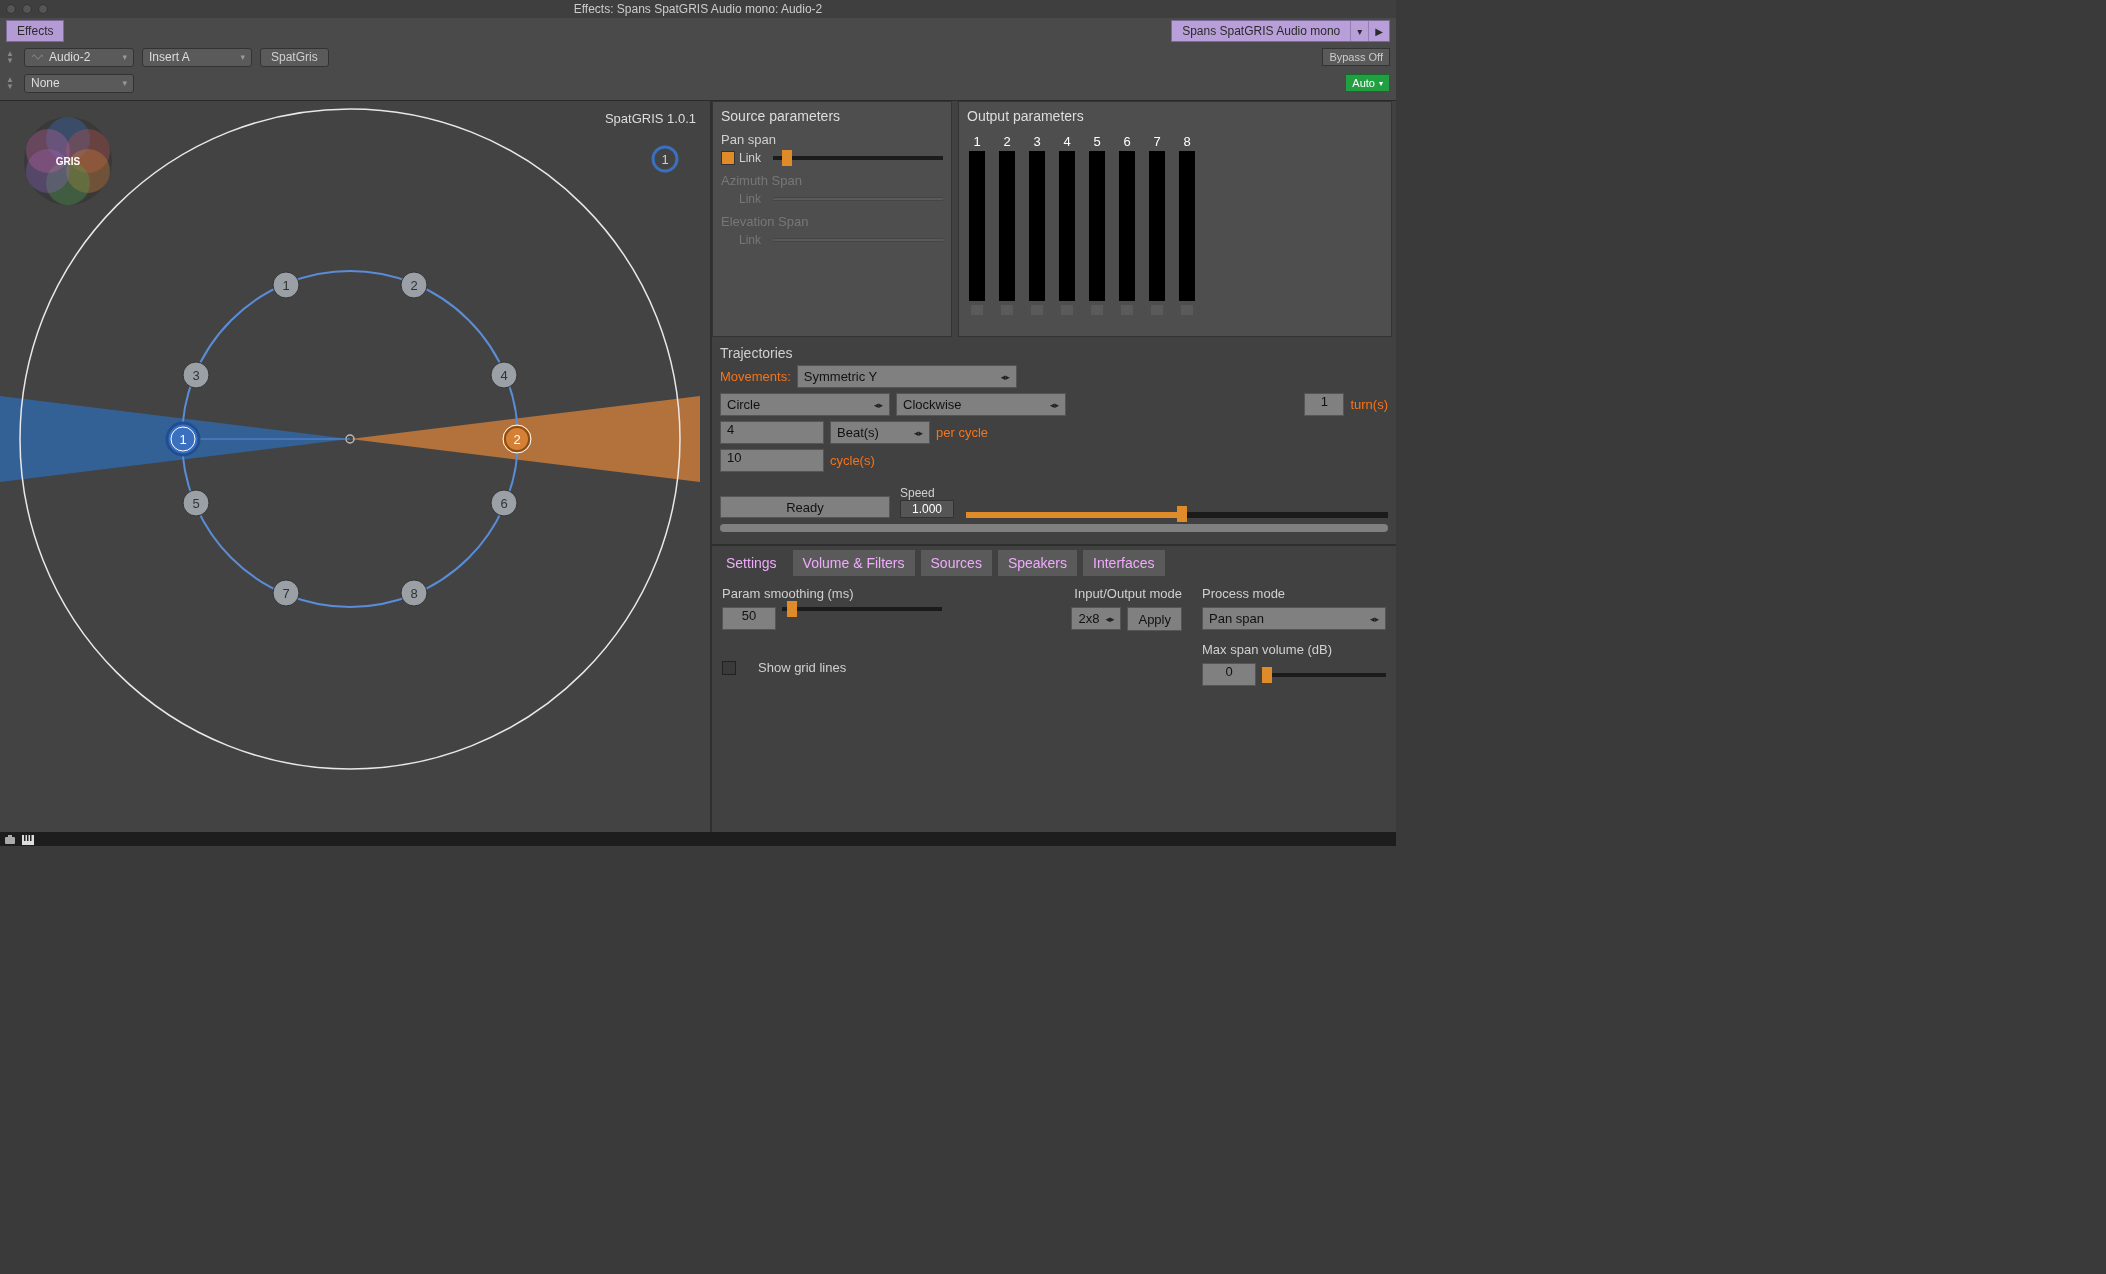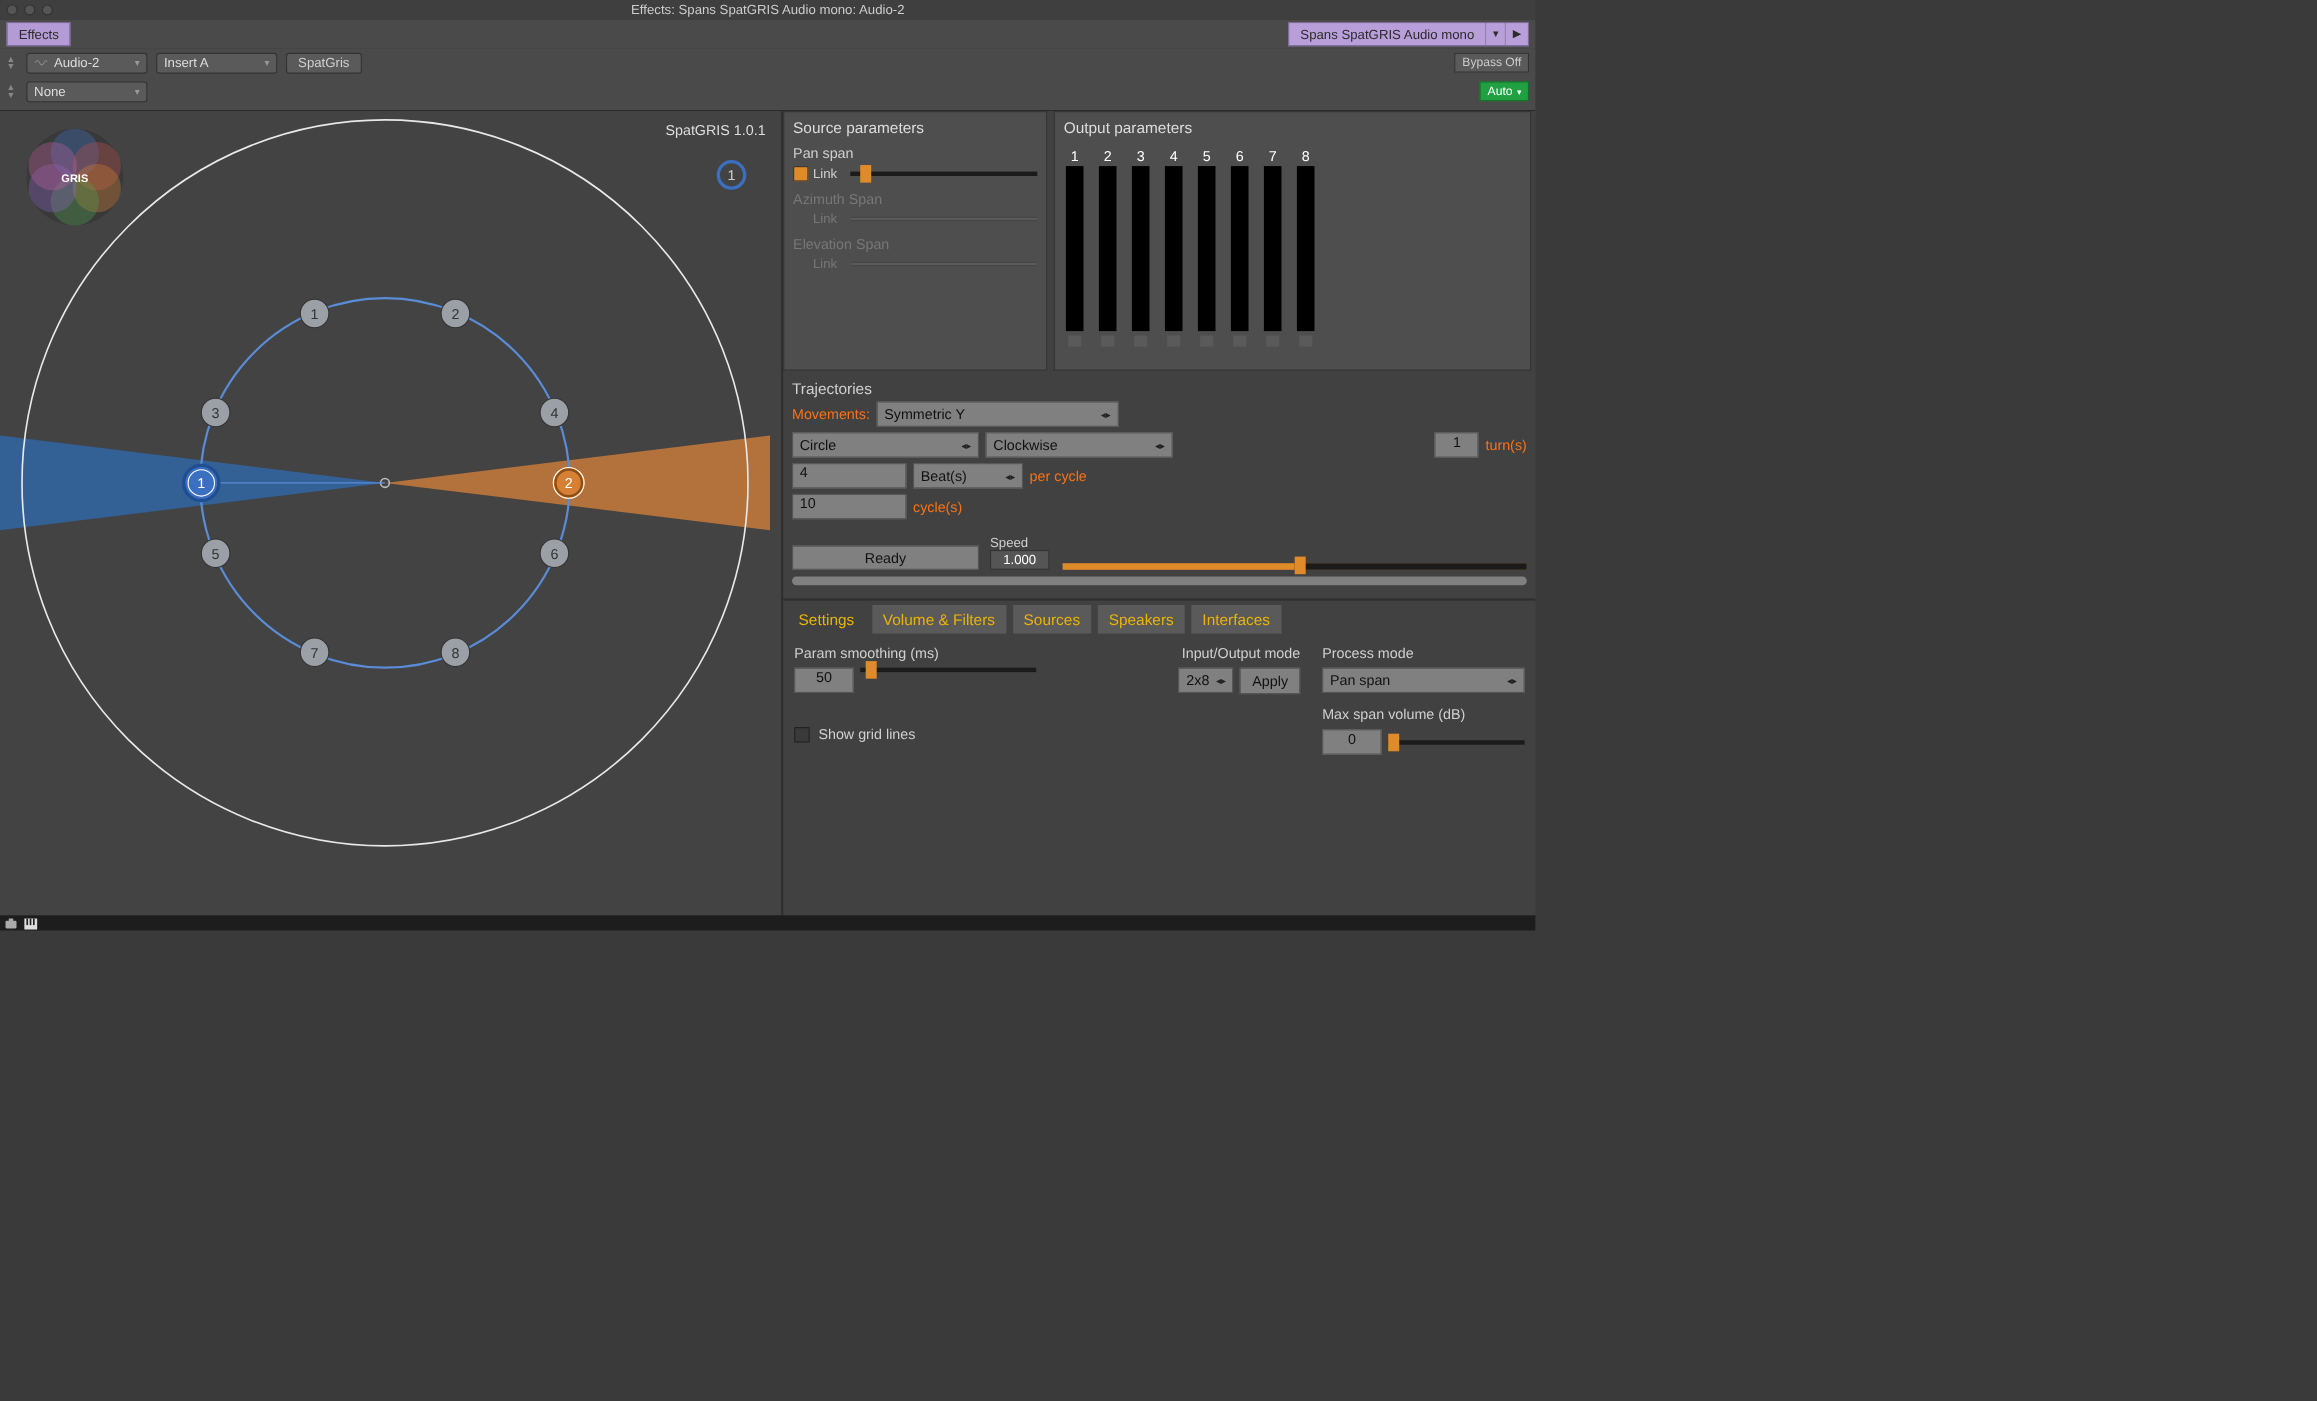--- a/index.html
+++ b/index.html
@@ -312,42 +312,42 @@
 
 
 .tabs {
   display: flex;
   padding: 4px 4px 0 4px;
   gap: 6px;
 }
 .tab {
   padding: 5px 10px;
   background: #5a5a5a;
-  color: #eab308;
+  color: #f0abfc;
   font-size: 14px;
   cursor: pointer;
 }
 .tab.active { background: #414141; }
 .tab-pane {
   display: flex;
   gap: 20px;
   padding: 10px 10px 0 10px;
 }
 .col { display: flex; flex-direction: column; gap: 6px; }
 .col-label { font-size: 13px; }
 .apply-btn {
   height: 24px;
   padding: 0 10px;
   background: #808080;
   border: 1px solid #555;
   color: #111;
   display:flex; align-items:center;
   cursor: pointer;
 }
-.checkbox-row { display: flex; align-items: center; gap: 8px; margin-top: 24px; }
+.checkbox-row { display: flex; align-items: center; gap: 22px; margin-top: 24px; }
 .check-empty { width: 14px; height: 14px; background:#3a3a3a; border:1px solid #222; }
 
 
 .footer {
   height: 16px;
   background: #1d1d1d;
   display: flex;
   align-items: center;
   padding: 0 4px;
   gap: 6px;

